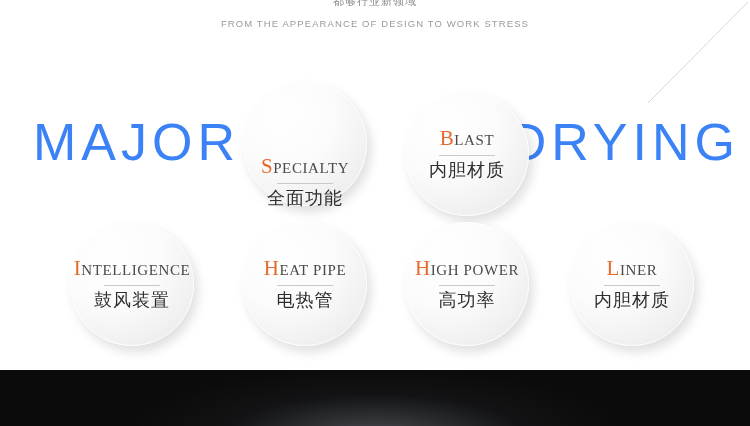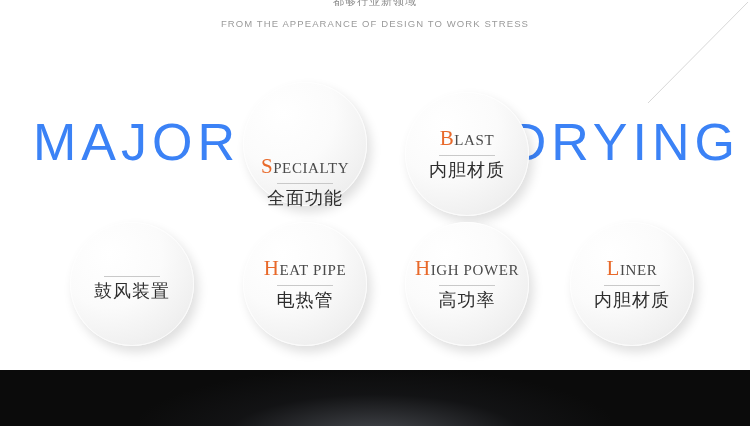--- a/index.html
+++ b/index.html
@@ -168,20 +168,21 @@
     <div class="c-cn">全面功能</div>
   </div>
 
   <div class="circle" id="circle-1">
     <div class="c-en"><span class="cap">B</span><span>LAST</span></div>
     <div class="c-rule"></div>
     <div class="c-cn">内胆材质</div>
   </div>
 
   <div class="circle" id="circle-2">
+    <div class="c-en"><span class="cap">I</span><span>NTELLIGENCE</span></div>
     <div class="c-rule"></div>
     <div class="c-cn">鼓风装置</div>
   </div>
 
   <div class="circle" id="circle-3">
     <div class="c-en"><span class="cap">H</span><span>EAT PIPE</span></div>
     <div class="c-rule"></div>
     <div class="c-cn">电热管</div>
   </div>
 

